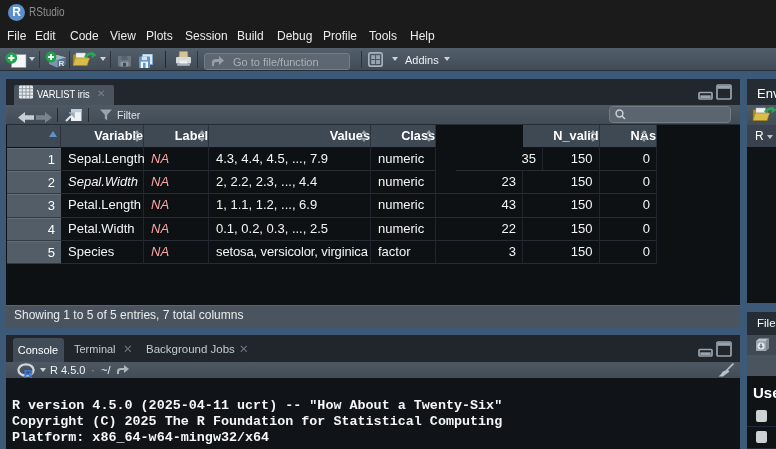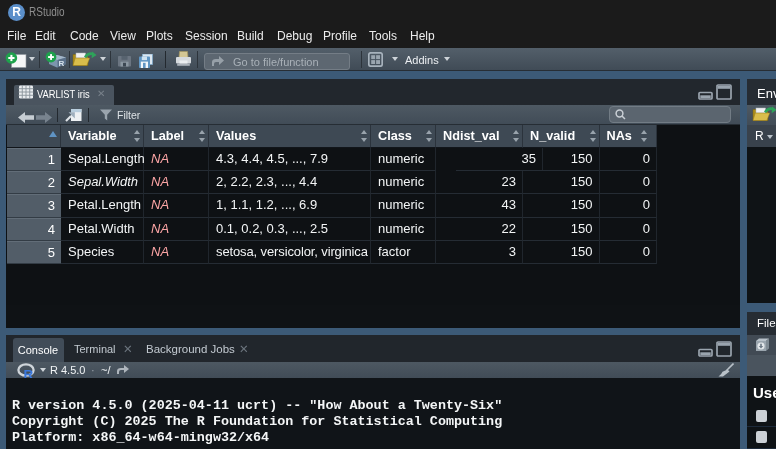--- a/index.html
+++ b/index.html
@@ -1,20 +1,20 @@
 <!DOCTYPE html>
 <html><head>
 <meta charset="utf-8">
 <style>
 * { margin:0; padding:0; box-sizing:border-box; }
 html,body { width:776px; height:449px; overflow:hidden; }
 body { position:relative; background:#3c5a77; font-family:"Liberation Sans",sans-serif; }
 .abs { position:absolute; }
 .hc { position:absolute; top:0; height:23px; background:#3e4954; border-right:1px solid #2b333c; border-bottom:1px solid #11151a;
-      color:#fff; font-weight:bold; font-size:12.7px; line-height:22px; padding-left:7px; }
+      color:#fff; font-weight:bold; font-size:12.7px; line-height:22px; padding-left:7px;text-align:right; }
 .sort { position:absolute; right:1px; top:4px; width:9px; height:14px; }
 .sort::before { content:""; position:absolute; left:1px; top:1px; border-left:3.5px solid transparent; border-right:3.5px solid transparent; border-bottom:4.5px solid #99a3ac; }
 .sort::after  { content:""; position:absolute; left:1px; bottom:1px; border-left:3.5px solid transparent; border-right:3.5px solid transparent; border-top:4.5px solid #99a3ac; }
 .sortup { position:absolute; right:3px; top:6px; border-left:4.5px solid transparent; border-right:4.5px solid transparent; border-bottom:6px solid #5f93c3; }
 .rn { position:absolute; left:1px; width:54px; height:23.2px; background:#525d68; border-top:1px solid #626d78; border-bottom:1px solid #333c45;
       color:#fff; font-size:13px; line-height:22px; text-align:right; padding-right:6px; }
 .dr { position:absolute; left:0; width:734px; height:23.2px; }
 .dc { position:absolute; top:0; height:23.2px; white-space:nowrap; overflow:visible; border-right:1px solid #20262d; border-bottom:1px solid #252c34;
       color:#f3f5f6; font-size:13px; line-height:22px; padding-left:7px; }
 .dc.num { text-align:right; padding-left:0; padding-right:6px; }
@@ -180,21 +180,20 @@
 
   <div class="abs" style="left:0;top:46px;width:734px;height:180px;background:#0e1114;">
 
     <div class="hc" style="left:1px;width:54px;">
         <span class="sortup"></span>
       </div>
     <div class="hc" style="left:55px;width:83px;">Variable<span class="sort"></span></div>
     <div class="hc" style="left:138px;width:65px;">Label<span class="sort"></span></div>
     <div class="hc" style="left:203px;width:162px;">Values<span class="sort"></span></div>
     <div class="hc" style="left:365px;width:65px;">Class<span class="sort"></span></div>
-    <div class="hc" style="left:430px;width:87px;">Ndist_val<span class="sort"></span></div>
     <div class="hc" style="left:517px;width:76.5px;">N_valid<span class="sort"></span></div>
     <div class="hc" style="left:593.5px;width:57.5px;">NAs<span class="sort" style="right:7px;"></span></div>
 
     <div class="rn" style="top:23px;">1</div>
     <div class="rn" style="top:46.2px;">2</div>
     <div class="rn" style="top:69.4px;">3</div>
     <div class="rn" style="top:92.6px;">4</div>
     <div class="rn" style="top:115.8px;">5</div>
 
     <div class="dr" style="top:23px;">
@@ -237,20 +236,23 @@
       <div class="dc" style="left:55px;width:83px;">Species</div>
       <div class="dc na" style="left:138px;width:65px;">NA</div>
       <div class="dc" style="left:365px;width:65px;">factor</div>
       <div class="dc" style="left:203px;width:162px;letter-spacing:-0.12px;">setosa, versicolor, virginica</div>
       <div class="dc num" style="left:430px;width:87px;">3</div>
       <div class="dc num" style="left:517px;width:76.5px;">150</div>
       <div class="dc num" style="left:593.5px;width:57.5px;">0</div>
     </div>
   </div>
 
+  <div class="abs" style="left:0;top:226px;width:734px;height:23px;background:#4a545e;border-top:1px solid #5b656f;">
+    <div class="abs" style="left:8px;top:2px;font-size:12px;color:#e8ecef;">Showing 1 to 5 of 5 entries, 7 total columns</div>
+  </div>
 
   <div class="abs" style="left:0;top:249px;width:734px;height:7px;background:#3c5a77;"></div>
 
   <div class="abs" style="left:0;top:256px;width:734px;height:27px;background:#21262c;">
     <div class="abs" style="left:6.5px;top:3px;width:51px;height:24px;background:#414c58;border-radius:3px 3px 0 0;">
       <div class="abs" style="left:0;top:6px;width:51px;text-align:center;font-size:11px;color:#ffffff;">Console</div>
     </div>
     <div class="abs" style="left:68px;top:8px;font-size:11px;color:#c3cad1;">Terminal</div>
     <div class="abs" style="left:117px;top:7px;font-size:11.5px;color:#6c757e;">✕</div>
     <div class="abs" style="left:140px;top:8px;font-size:11.5px;color:#c3cad1;">Background Jobs</div>

